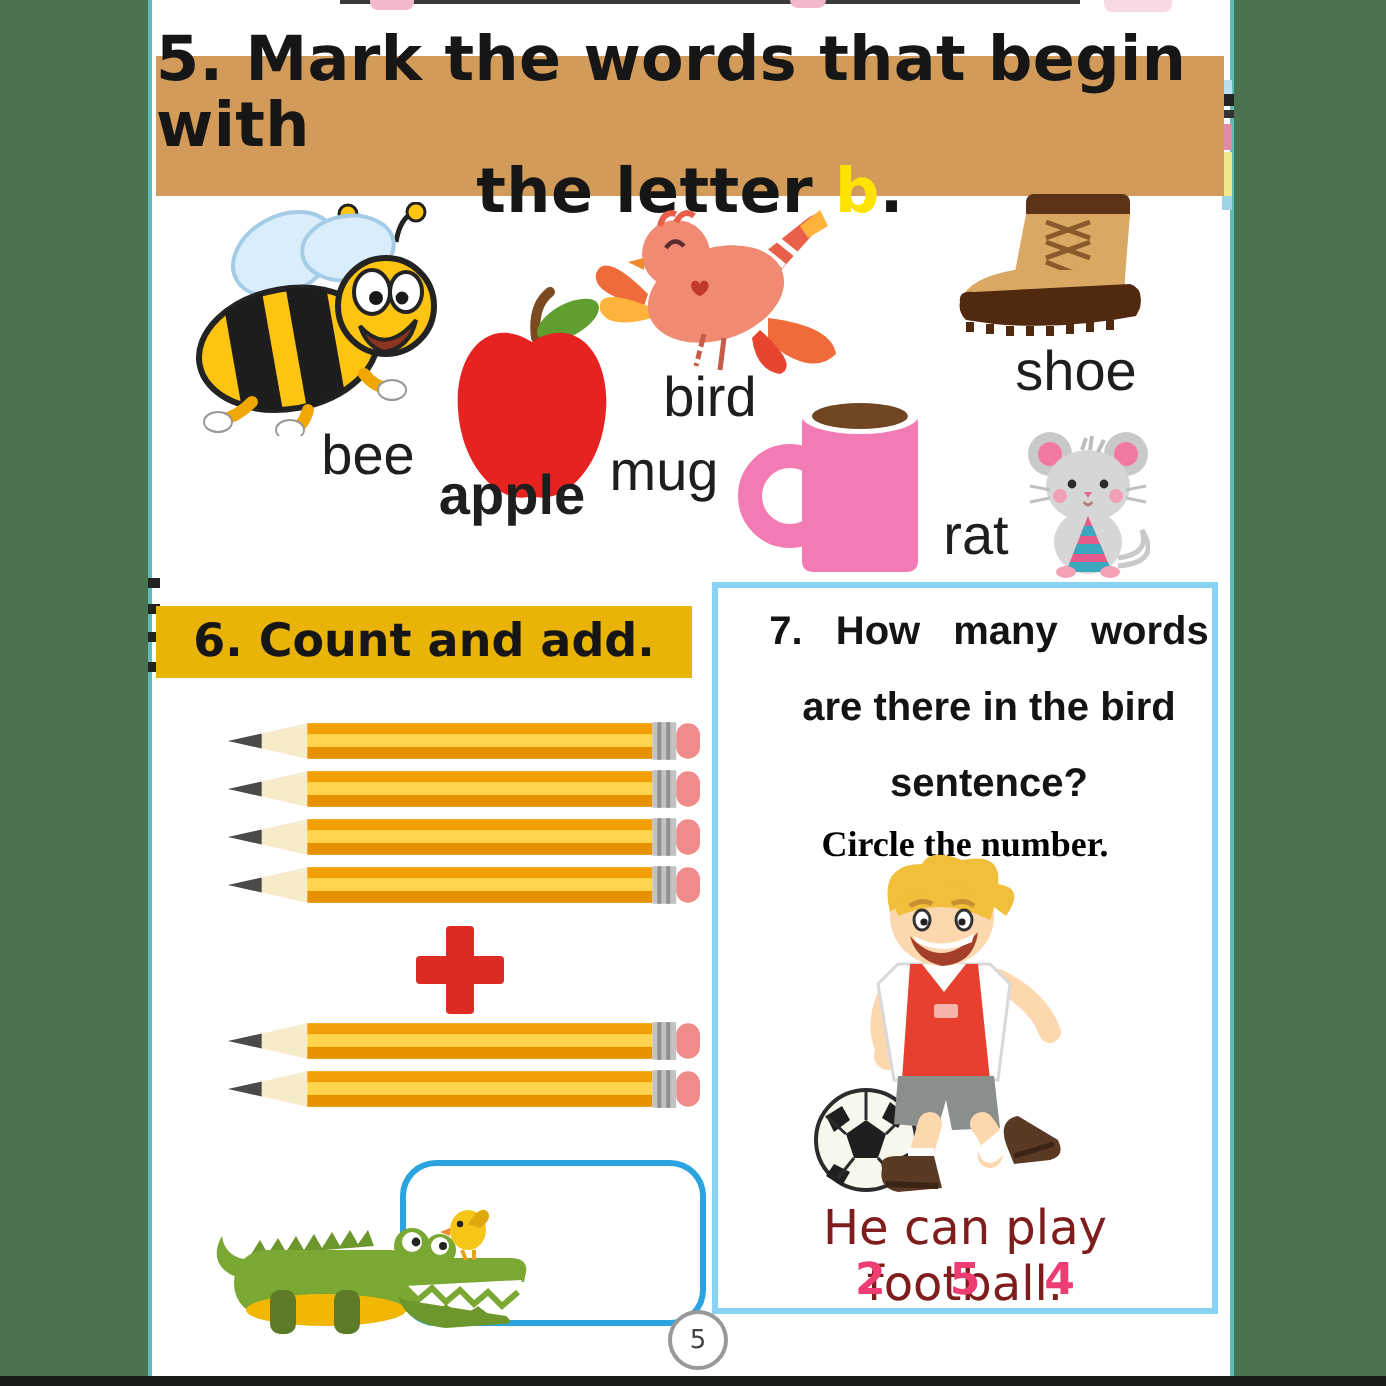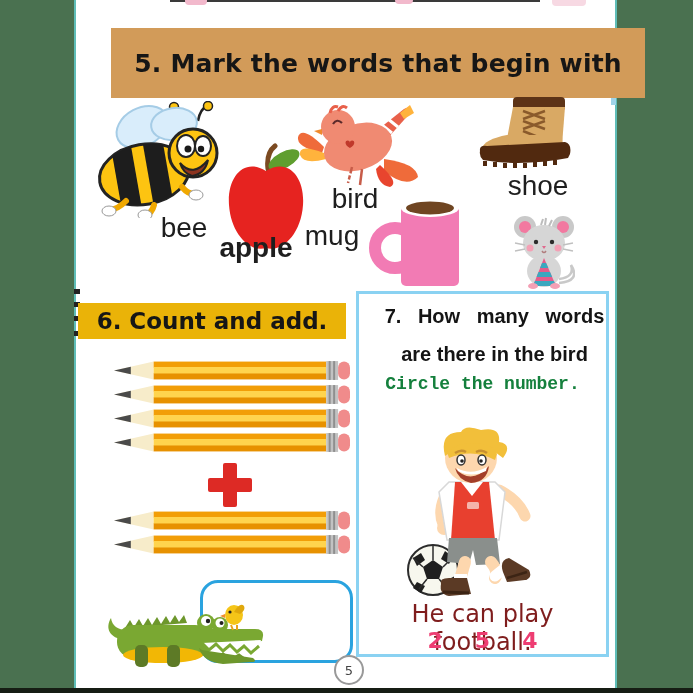--- a/index.html
+++ b/index.html
@@ -6,21 +6,21 @@
   .scene{position:relative;width:693px;height:693px;background:#4a7150;overflow:hidden;
          font-family:"DejaVu Sans",sans-serif;}
   .page{position:absolute;left:78px;top:0;width:537px;height:688px;background:#ffffff;}
   .edge{position:absolute;top:0;height:688px;background:#5fbdb7;}
   .edge.white{background:#ffffff;}
   .bottom-strip{position:absolute;left:0;top:688px;width:693px;height:5px;background:#161d14;}
   .frag{position:absolute;}
   
   .banner{position:absolute;left:0;top:28px;width:534px;height:70px;background:#d29b59;
           display:flex;flex-direction:column;align-items:center;justify-content:center;
-          font-weight:bold;font-size:25px;line-height:33px;color:#161616;letter-spacing:.2px;margin-left:33px;}
+          font-weight:bold;font-size:31px;line-height:33px;color:#161616;letter-spacing:.2px;}
   .hl-b{color:#ffe300;font-weight:bold;}
   
   .lbl{position:absolute;width:110px;text-align:center;font-family:"Liberation Sans",sans-serif;
        font-size:28px;color:#1e1e1e;}
   
   .sec6{position:absolute;left:0;top:303px;width:268px;height:36px;background:#eab308;
         display:flex;align-items:center;justify-content:center;font-weight:bold;font-size:23px;color:#161616;}
   .pencil{position:absolute;left:34px;width:238px;height:19px;}
   .plus{position:absolute;left:130px;top:463px;width:44px;height:44px;}
   .plus div{position:absolute;background:#dd2a25;border-radius:2px;}
@@ -30,22 +30,22 @@
               border:3px solid #2aa3df;border-radius:18px;}
   .pagenum{position:absolute;left:256px;top:655px;width:26px;height:26px;border:2px solid #999;
            border-radius:50%;display:flex;align-items:center;justify-content:center;
            font-size:13px;color:#444;background:#fff;}
   
   .sec7{position:absolute;left:278px;top:291px;width:253px;height:366px;background:#fff;
         border:3px solid #8ad2f2;box-sizing:border-box;}
   .sec7 .title{margin-top:7px;text-align:center;font-weight:bold;font-size:20px;line-height:31px;
         color:#141414;font-family:"Liberation Sans",sans-serif;padding-left:24px;}
   .sec7 .t1{word-spacing:11px;}
-  .sec7 .subtitle{margin-top:4px;text-align:center;font-weight:bold;font-size:18px;color:#15803d;
-        font-family:Liberation Mono, monospace;}
+  .sec7 .subtitle{margin-top:4px;text-align:center;font-weight:bold;font-size:18px;color:#000000;
+        font-family:Liberation Serif, serif;}
   .sec7 .sentence{position:absolute;left:0;top:306px;width:100%;text-align:center;font-weight:normal;
         font-size:24px;color:#7f1d1d;}
   .sec7 .options{position:absolute;left:0;top:334px;width:100%;display:flex;justify-content:center;
         gap:32px;font-weight:bold;font-size:22px;color:#ee3d72;}
   .img{position:absolute;}
 </style>
 </head>
 <body>
 
 <div class="scene">
@@ -72,20 +72,21 @@
 
   <div class="frag" style="left:74px;top:289px;width:6px;height:5px;background:#222;"></div>
   <div class="frag" style="left:74px;top:302px;width:6px;height:5px;background:#222;"></div>
   <div class="frag" style="left:74px;top:316px;width:6px;height:5px;background:#222;"></div>
   <div class="frag" style="left:74px;top:331px;width:6px;height:5px;background:#222;"></div>
 
   <div style="position:absolute;left:78px;top:0;width:537px;height:688px;">
 
     <div class="banner">
       <div>5. Mark the words that begin with</div>
+      <div><span>the letter </span><span class="hl-b">b</span><span>.</span></div>
     </div>
 
     <svg class="img" style="left:14px;top:101px;" width="140" height="117" viewBox="0 0 140 117">
       <path d="M95,22 Q91,10 83,7" stroke="#222" stroke-width="2.5" fill="none"></path>
       <circle cx="82" cy="6" r="4.5" fill="#fdc411" stroke="#222" stroke-width="1.5"></circle>
       <path d="M106,20 Q108,8 115,5" stroke="#222" stroke-width="2.5" fill="none"></path>
       <circle cx="116" cy="5" r="4.5" fill="#fdc411" stroke="#222" stroke-width="1.5"></circle>
       <ellipse cx="50" cy="26" rx="27" ry="19" fill="#d9edfb" stroke="#a5cce6" stroke-width="2" transform="rotate(-28 50 26)"></ellipse>
       <ellipse cx="82" cy="23" rx="23" ry="16" fill="#d9edfb" stroke="#a5cce6" stroke-width="2" transform="rotate(-8 82 23)"></ellipse>
       <g transform="rotate(-10 60 72)">
@@ -176,20 +177,21 @@
         </clipPath>
       <path d="M20,73 L43,73 L31,45 Z" fill="#e55c8a"></path>
       <g clip-path="url(#cheese)">
         <rect x="18" y="50" width="28" height="5" fill="#3aa8bf"></rect>
         <rect x="18" y="59" width="28" height="5" fill="#3aa8bf"></rect>
         <rect x="18" y="68" width="28" height="5" fill="#3aa8bf"></rect>
       </g>
       <ellipse cx="20" cy="73" rx="5" ry="3" fill="#f4a0b5"></ellipse>
       <ellipse cx="42" cy="73" rx="5" ry="3" fill="#f4a0b5"></ellipse>
     </svg>
+    <div class="lbl" style="left:355px;top:252px;">rat</div>
 
     <div class="sec6">
       <span>6. Count and add.</span>
     </div>
 
     <svg width="0" height="0" style="position:absolute">
       <defs>
         <g id="pencil-def">
           <polygon points="2,9.5 42,0.5 42,18.5" fill="#f7ecca"></polygon>
           <polygon points="2,9.5 19,5.7 19,13.3" fill="#4a4a4a"></polygon>
@@ -258,20 +260,21 @@
       </g>
     </svg>
 
     <div class="pagenum">
       <span>5</span>
     </div>
 
     <div class="sec7">
       <div class="title t1">7. How many words</div>
       <div class="title">are there in the bird</div>
+      <div class="title">sentence?</div>
       <div class="subtitle">Circle the number.</div>
 
       <svg class="img" style="left:44px;top:132px;" width="137" height="172" viewBox="0 0 137 172">
 
         <circle cx="30" cy="144" r="25" fill="#f7f7ee" stroke="#2c2c2c" stroke-width="2"></circle>
         <polygon points="30,134 40,141 36,153 24,153 20,141" fill="#1f1f1f"></polygon>
         <polygon points="10,132 18,127 22,134 14,140" fill="#1f1f1f"></polygon>
         <polygon points="42,125 50,131 46,138 38,133" fill="#1f1f1f"></polygon>
         <polygon points="14,156 22,160 18,167 10,162" fill="#1f1f1f"></polygon>
         <polygon points="44,154 52,150 54,159 46,163" fill="#1f1f1f"></polygon>

